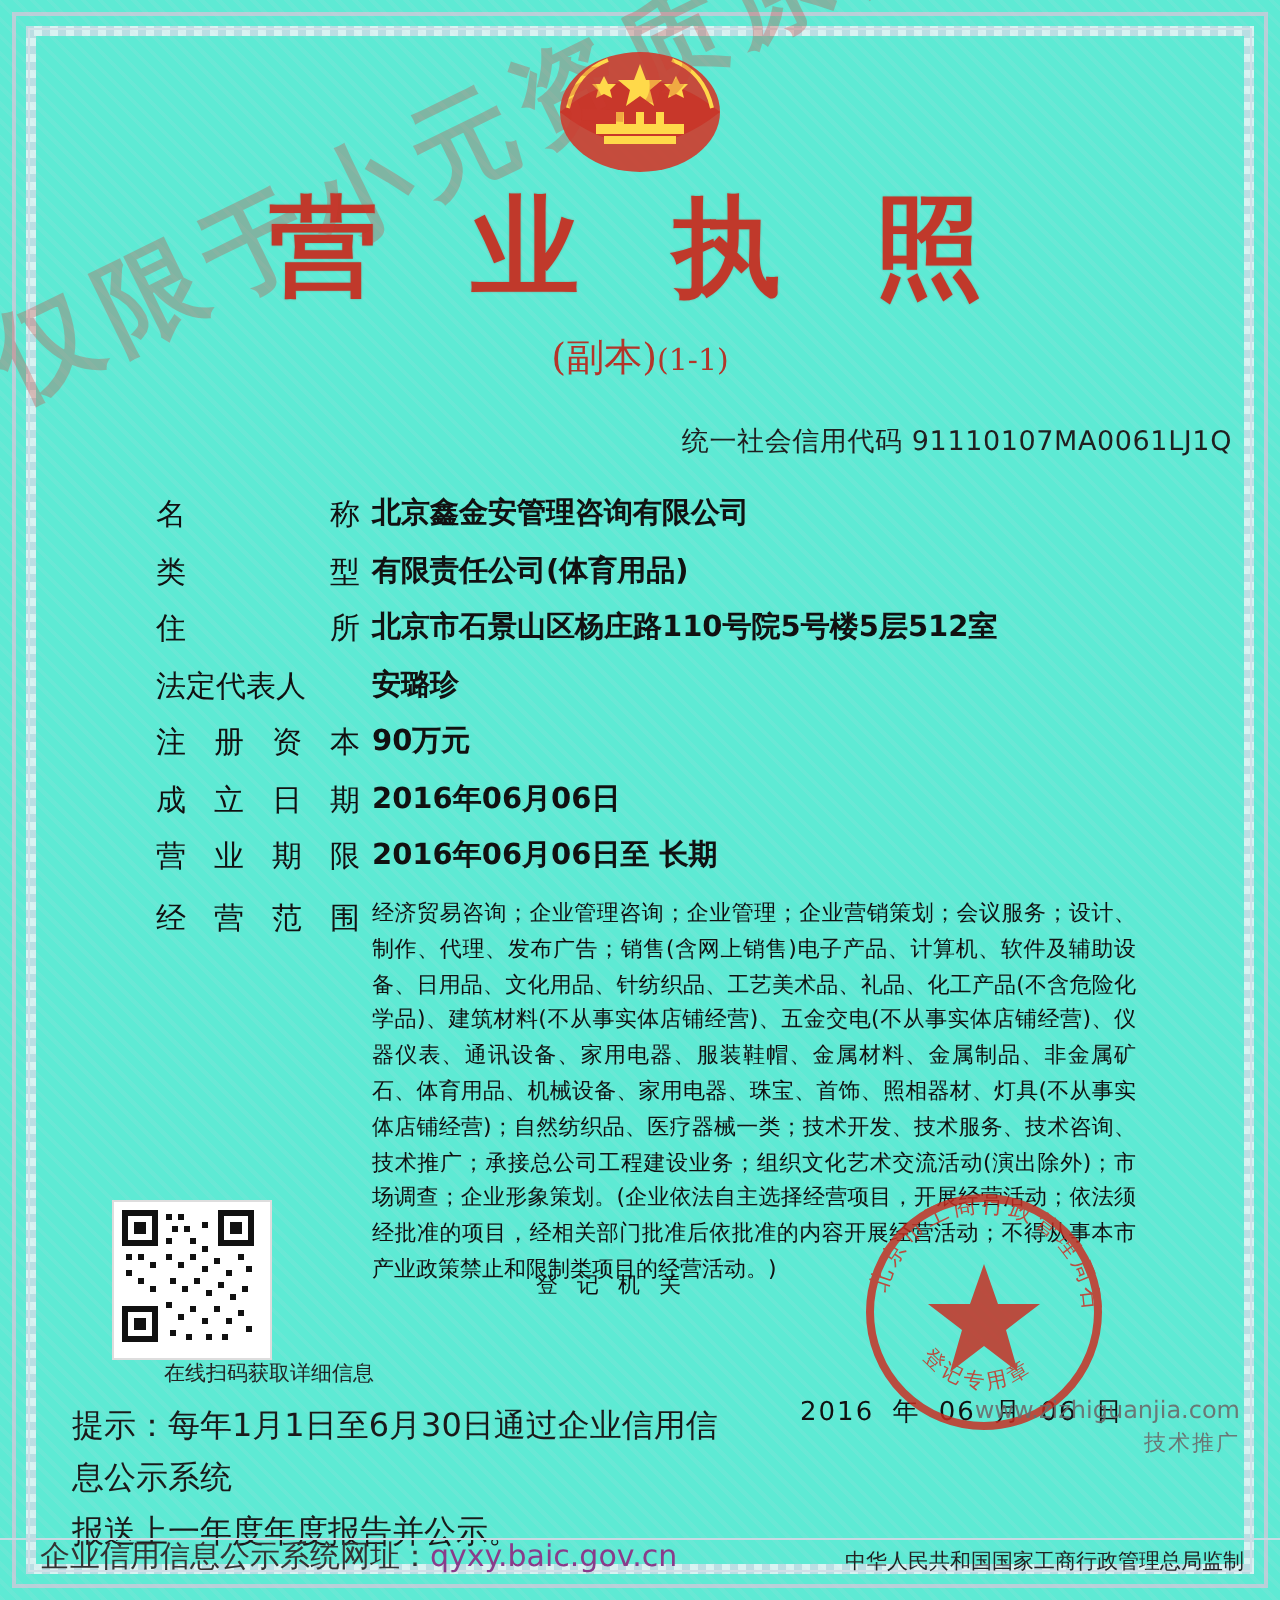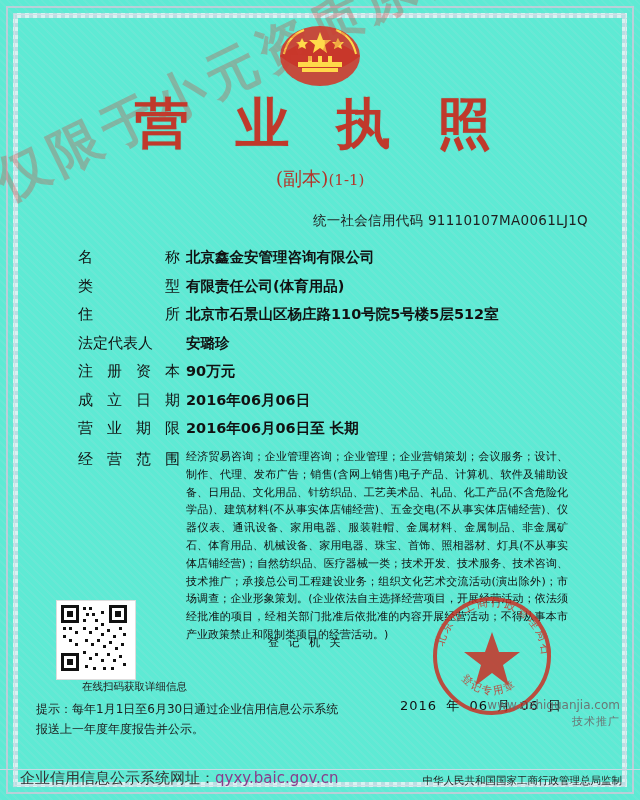--- a/index.html
+++ b/index.html
@@ -79,21 +79,21 @@
     font-size: 19px;
     color: #b3352a;
     font-family: "DejaVu Serif", "Liberation Serif", serif;
   }
   .subtitle .num {
     font-size: 15px;
   }
   .credit-code {
     position: absolute;
     top: 212px;
-    right: 52px;
+    right: 24px;
     font-size: 13.5px;
     color: #1f1f1f;
     letter-spacing: 0.3px;
   }
 
   .fields {
     position: absolute;
     top: 248px;
     left: 78px;
     width: 490px;
@@ -166,21 +166,21 @@
     color: #111;
     letter-spacing: 1px;
   }
   .date-line span { margin: 0 2px; }
 
   .note {
     position: absolute;
     left: 36px;
     top: 700px;
     width: 330px;
-    font-size: 12px;
+    font-size: 16px;
     line-height: 1.65;
     color: #1a1a1a;
   }
 
   .footer {
     position: absolute;
     left: 0;
     bottom: 10px;
     width: 100%;
     height: 20px;

